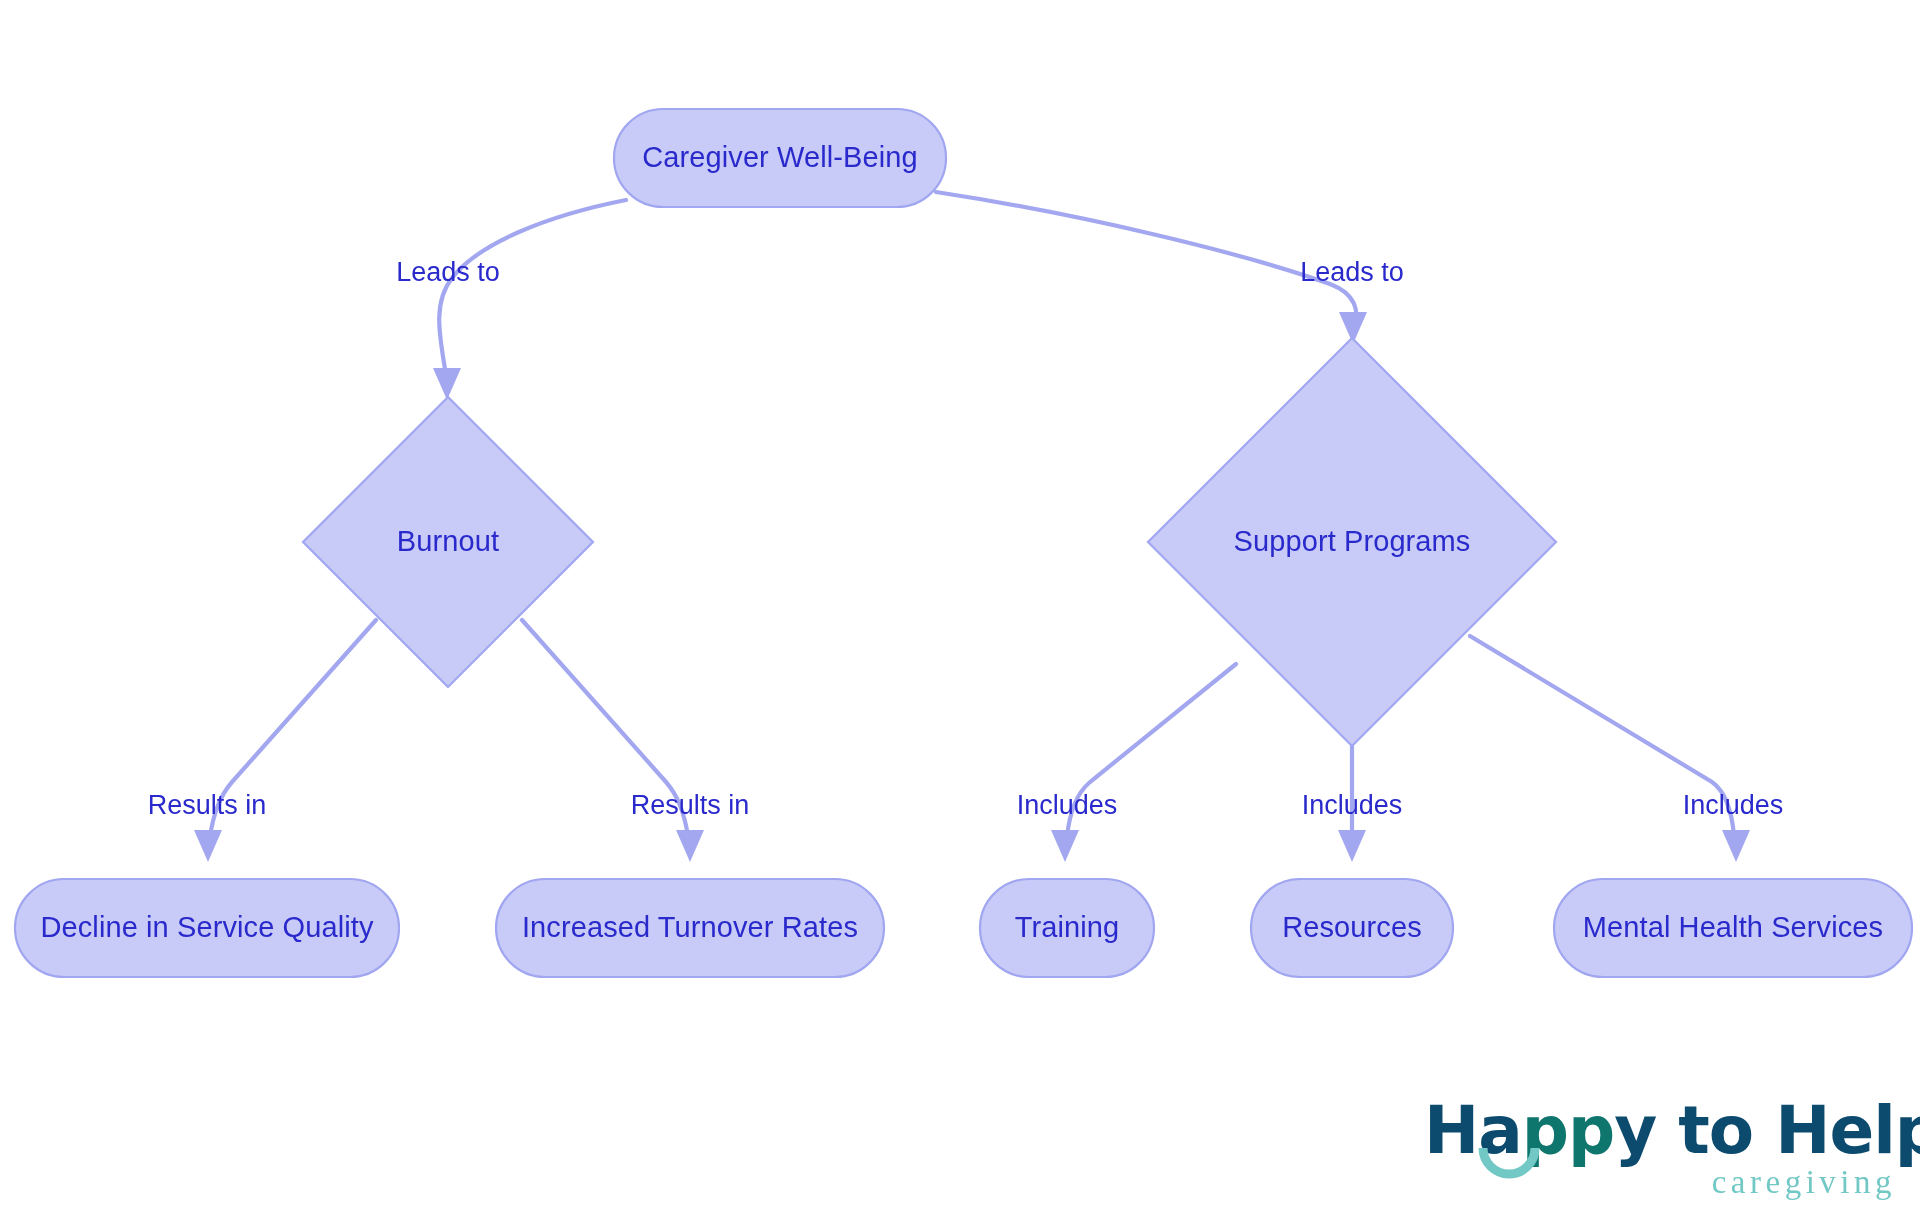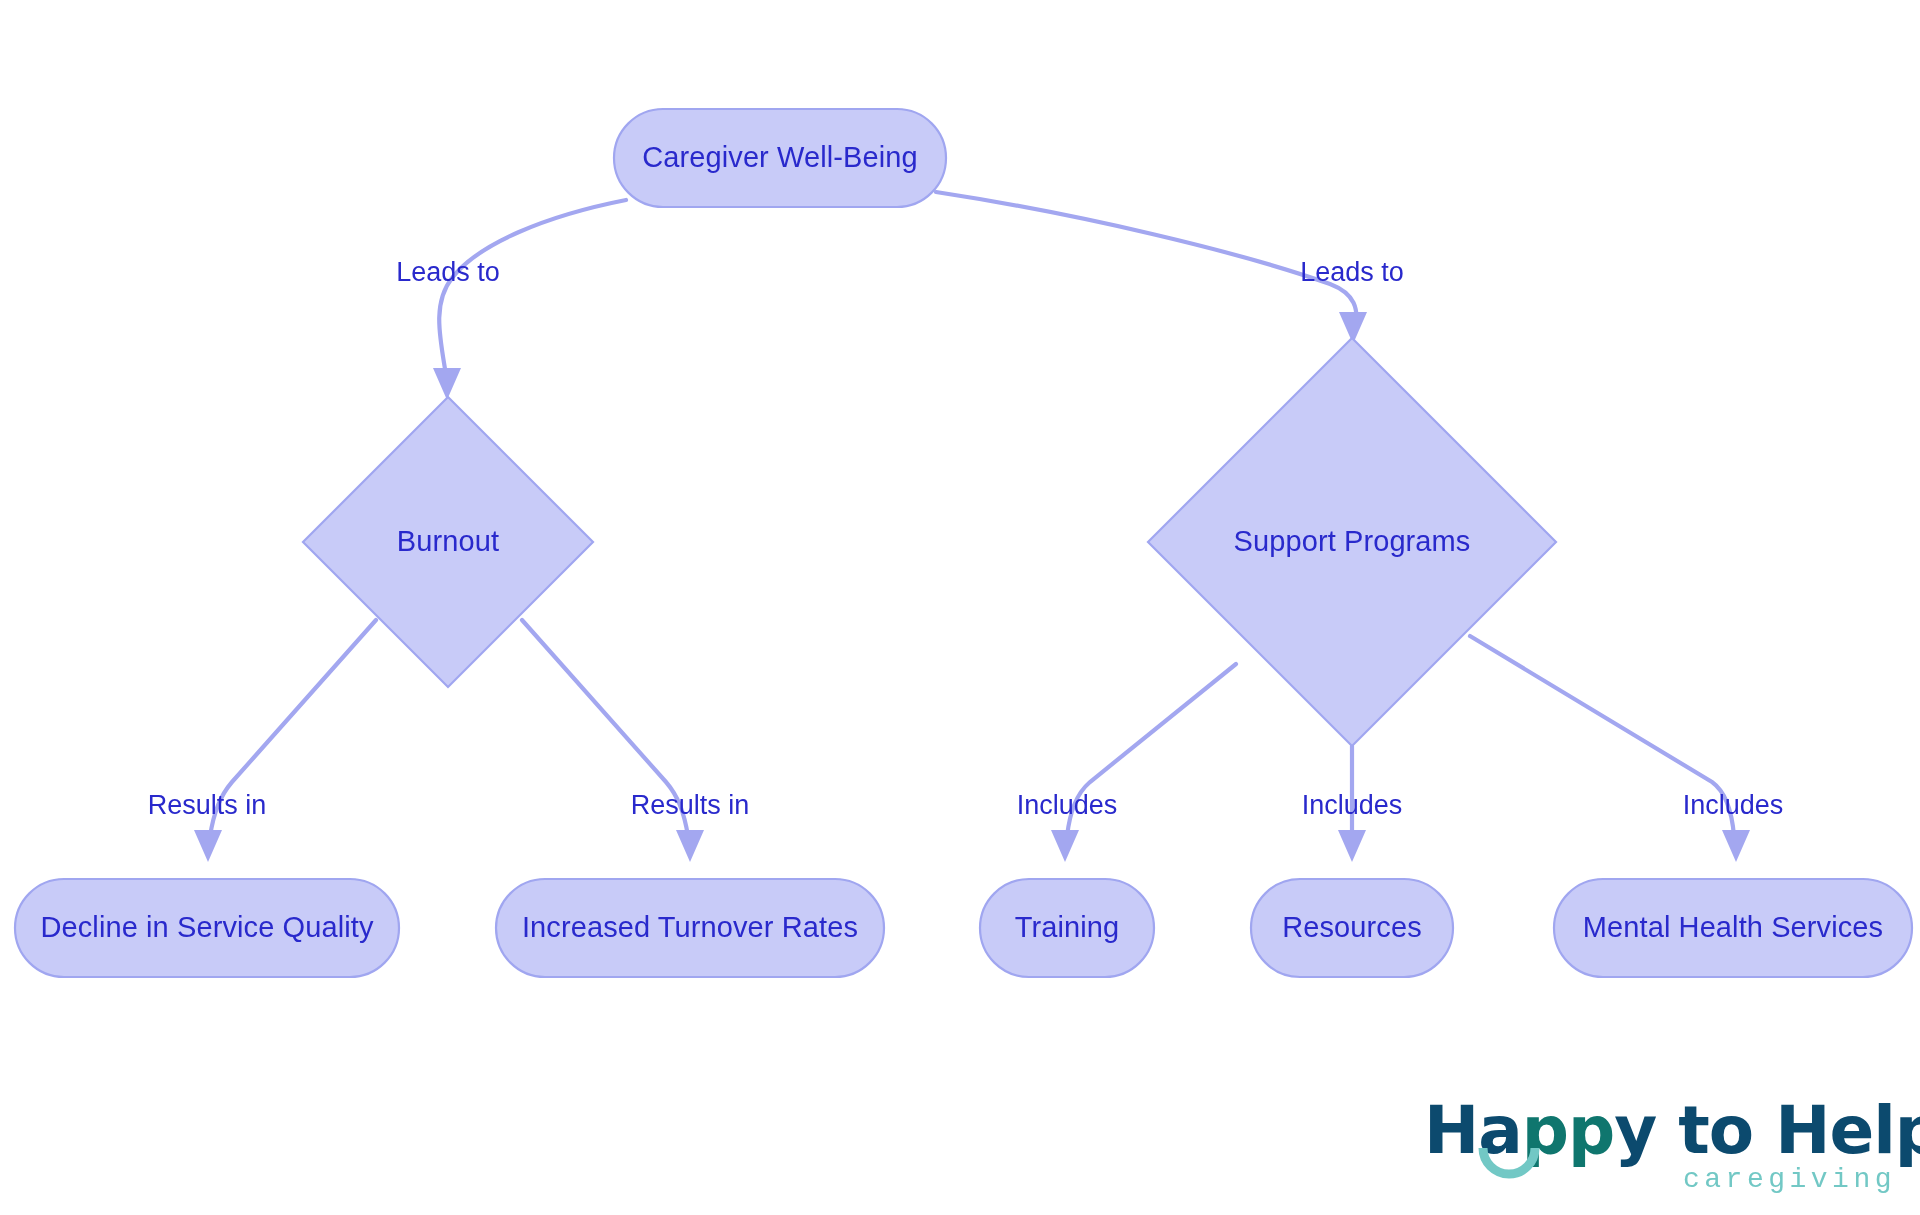--- a/index.html
+++ b/index.html
@@ -77,22 +77,22 @@
     line-height: 1;
     letter-spacing: -1px;
     white-space: nowrap;
   }
   .logo-coral { color: #0c4a6e; }
   .logo-teal  { color: #0f766e; }
   .logo-sub {
     position: absolute;
     right: 4px;
     top: 66px;
-    font-family: Liberation Mono, monospace;
-    font-size: 28px;
+    font-family: Liberation Serif, serif;
+    font-size: 33px;
     letter-spacing: 4.5px;
     color: #72c8c5;
     white-space: nowrap;
   }
   .logo-smile {
     position: absolute;
     left: 54px;
     top: 46px;
     width: 62px;
     height: 46px;

